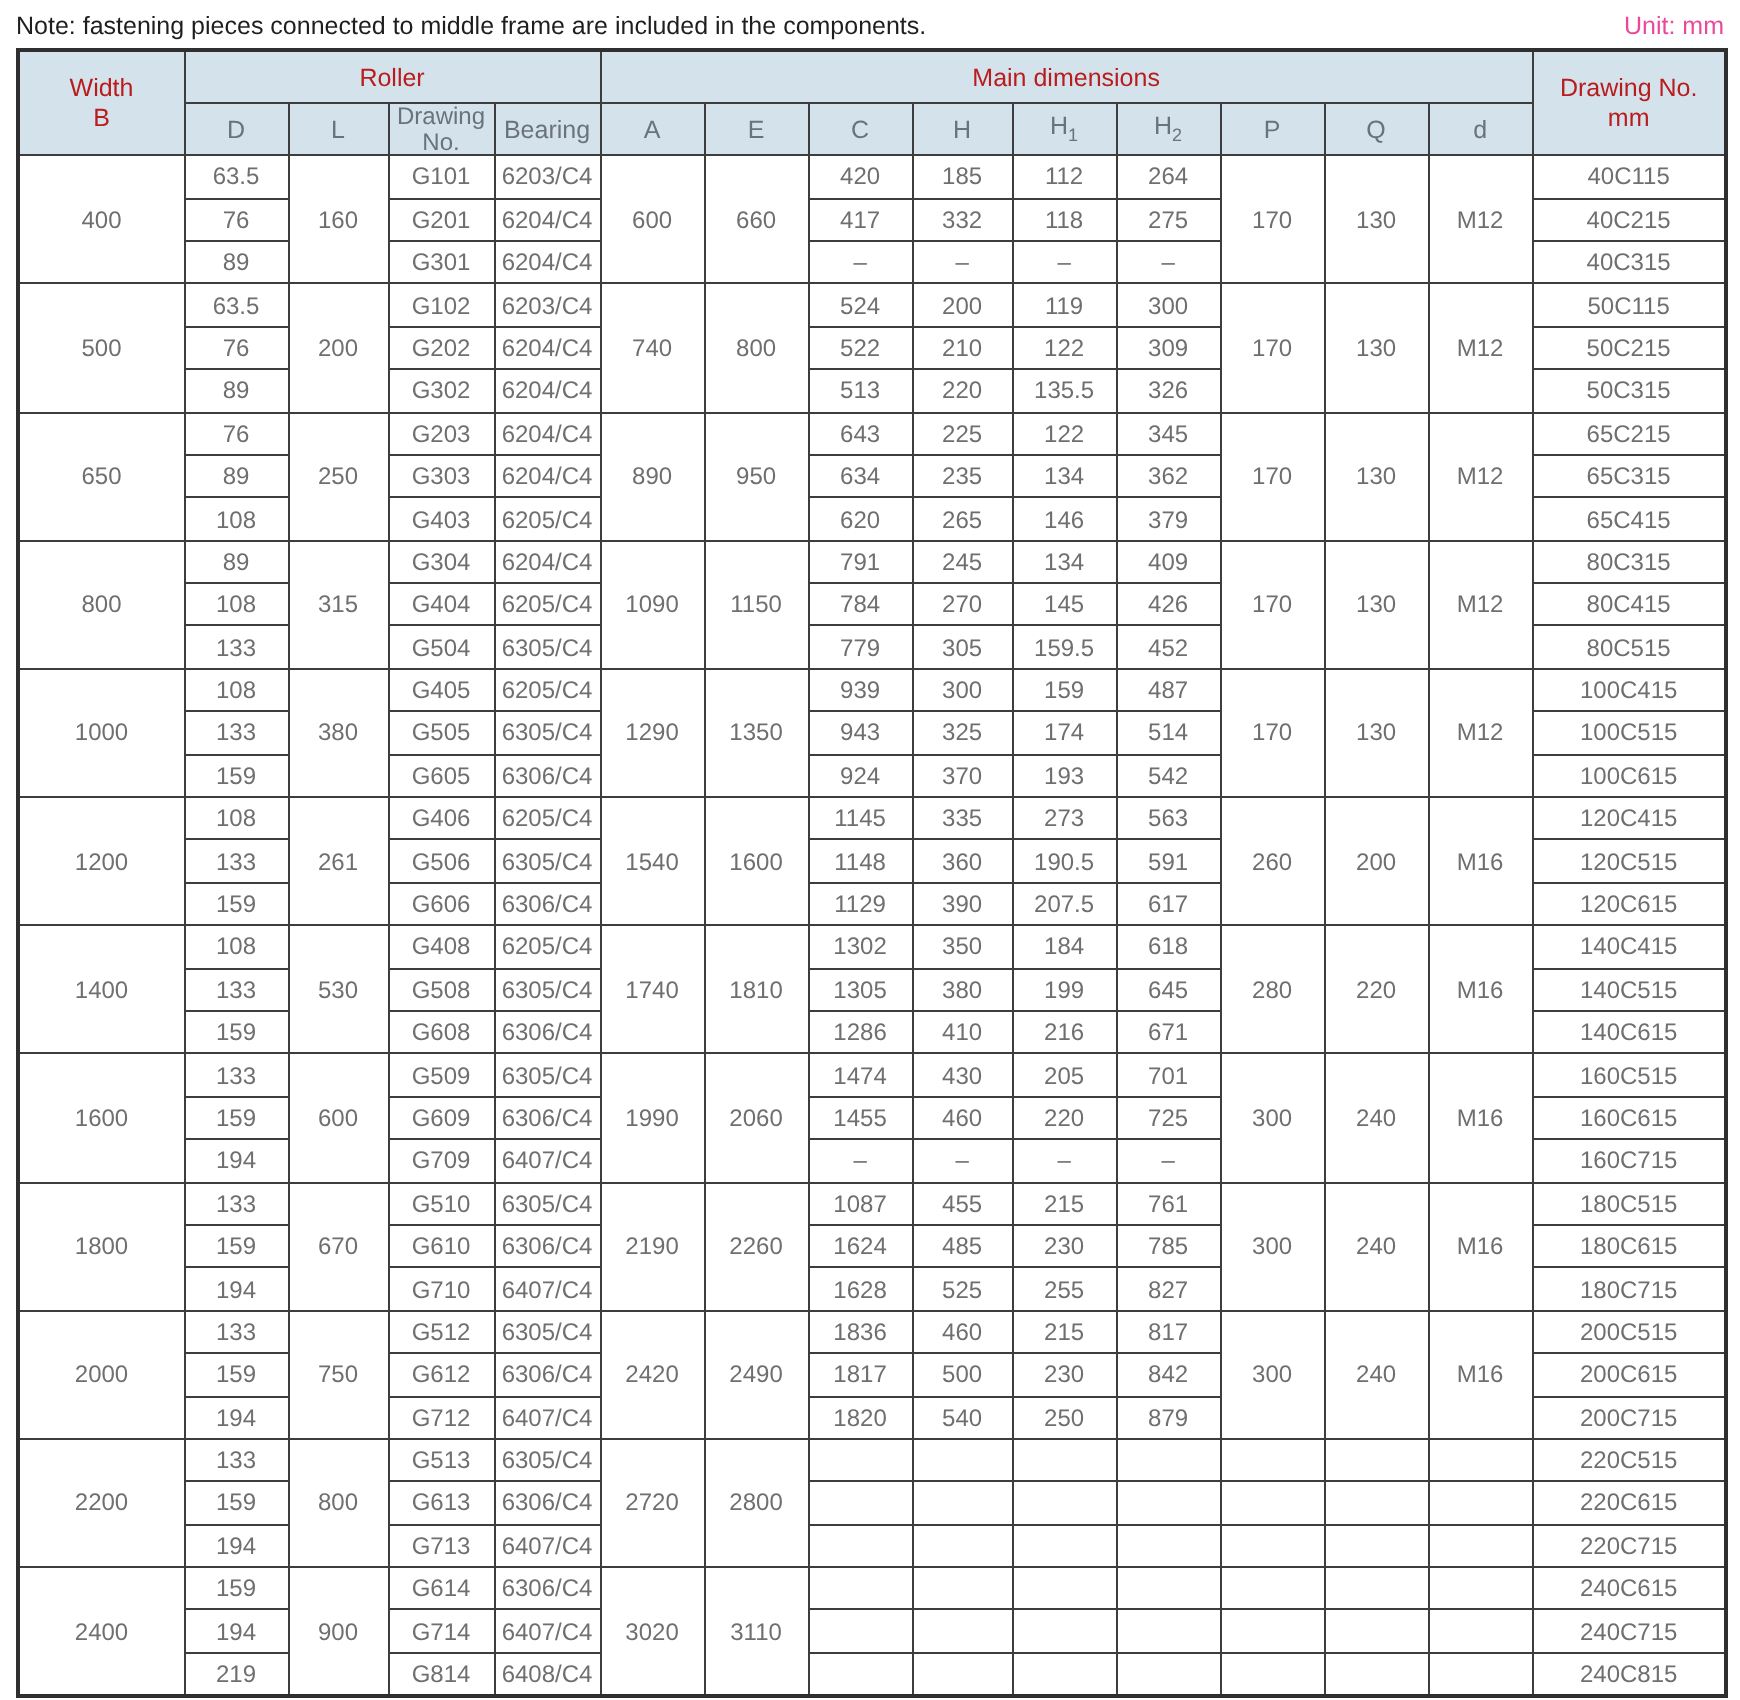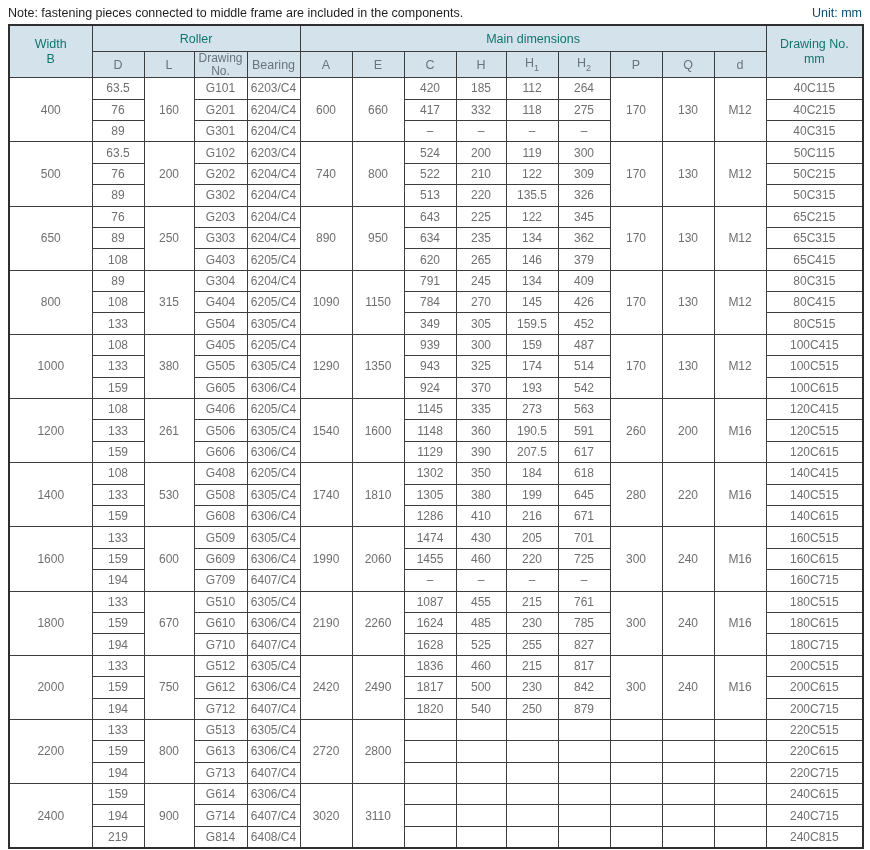--- a/index.html
+++ b/index.html
@@ -16,42 +16,42 @@
     padding-top: 6px;
   }
   .note-bar {
     display: flex;
     justify-content: space-between;
     align-items: flex-end;
     padding: 0 8px 4px 8px;
     font-size: 12.5px;
     color: #1e1e1e;
   }
-  .unit-label { font-size: 12.5px; color: #0c4a6e; }
+  .unit-label { font-size: 12.5px; color: #ec4899; }
   table.spec {
     border-collapse: collapse;
     table-layout: fixed;
     margin-left: 8px;
     width: 854px;
     border: 2px solid #2f2f2f;
   }
   table.spec th, table.spec td {
     border: 1px solid #3d3d3d;
     text-align: center;
     vertical-align: middle;
     padding: 0 1px;
     overflow: hidden;
     white-space: nowrap;
   }
   thead th {
     background: #d4e2ec;
     font-weight: normal;
   }
   th.grp {
-    color: #0f766e;
+    color: #b91c1c;
     font-size: 12.5px;
     height: 25px;
   }
   th.sub {
     color: #6a737b;
     font-size: 12.5px;
     height: 21px;
   }
   th.sub.wrap { white-space: normal; line-height: 1.05; font-size: 12px; }
   th.grp.wrap { white-space: normal; line-height: 1.2; }
@@ -255,21 +255,21 @@
           <td>784</td>
           <td>270</td>
           <td>145</td>
           <td>426</td>
           <td>80C415</td>
         </tr>
         <tr>
           <td>133</td>
           <td>G504</td>
           <td>6305/C4</td>
-          <td>349</td>
+          <td>779</td>
           <td>305</td>
           <td>159.5</td>
           <td>452</td>
           <td>80C515</td>
         </tr>
         <tr>
           <td rowspan="3">1000</td>
           <td>108</td>
           <td rowspan="3">380</td>
           <td>G405</td>

